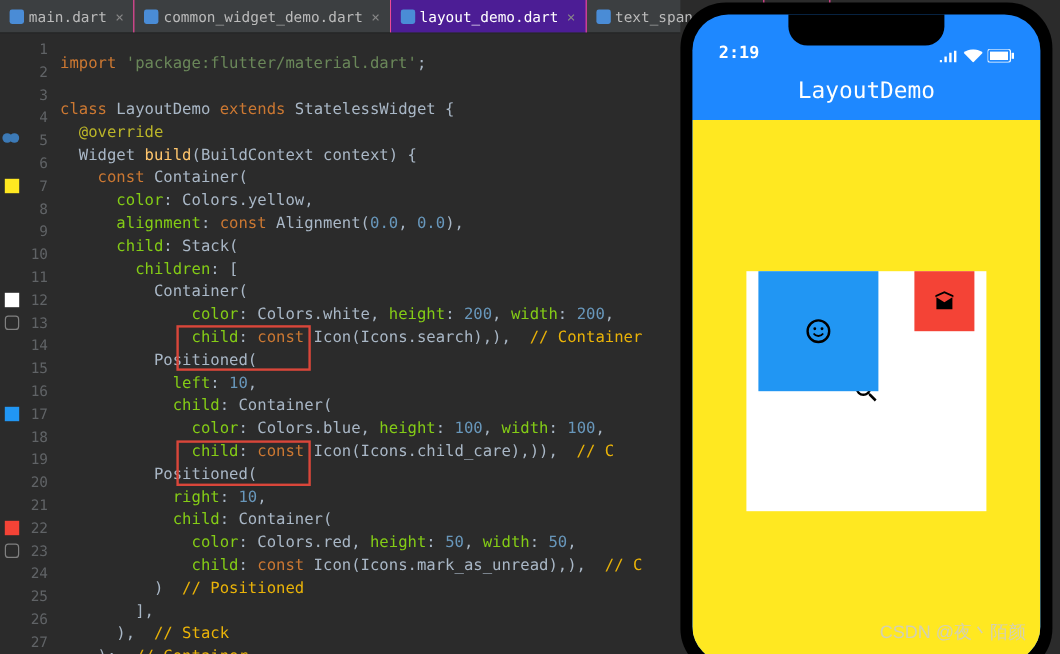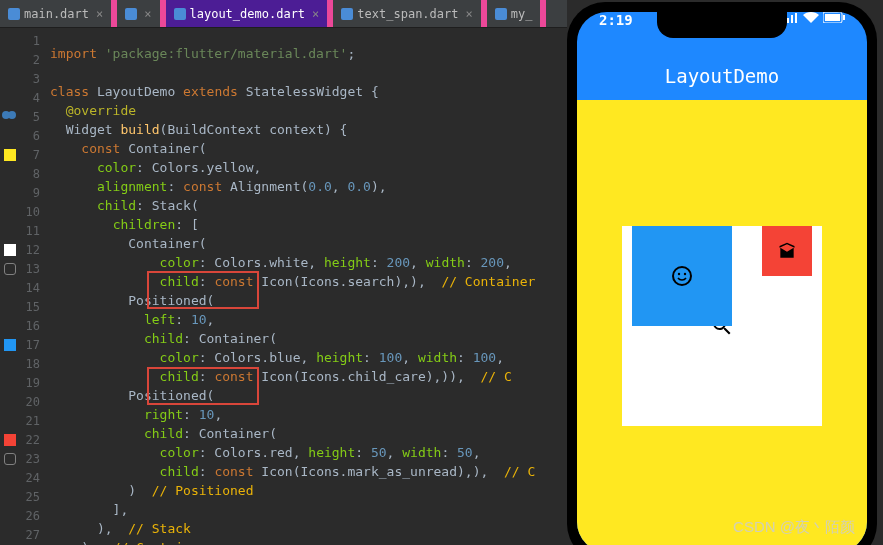--- a/index.html
+++ b/index.html
@@ -1,41 +1,41 @@
 <!DOCTYPE html>
 <html><head>
 <meta charset="utf-8">
 <style>
 *{margin:0;padding:0;box-sizing:border-box}
 body{background:#2b2b2b;font-family:Menlo,Consolas,monospace;font-size:13px;width:883px;height:545px;overflow:hidden;position:relative}
 .ide{display:flex;height:100%}
 .editor-pane{flex:1;display:flex;flex-direction:column;min-width:0}
 .tabs{display:flex;background:#3c3f41;height:28px;align-items:center;font-size:12px;color:#bbb;border-bottom:1px solid #1e1e1e}
-.tab{padding:0 8px;height:100%;display:flex;align-items:center;gap:4px;border-right:6px solid #ec4899;cursor:pointer;white-space:nowrap}
+.tab{padding:0 8px;height:100%;display:flex;align-items:center;gap:4px;border-right:1px solid #ec4899;cursor:pointer;white-space:nowrap}
 .tab.active{background:#4c1d95;color:#fff}
 .tab-icon{width:12px;height:12px;background:#4a8cd6;border-radius:2px;display:inline-block}
 .tab-close{color:#888;margin-left:3px}
 .code-area{flex:1;display:flex;overflow:hidden}
 .gutter{width:50px;background:#2b2b2b;color:#606366;text-align:right;padding:4px 10px 4px 0;line-height:19px;font-size:12px;position:relative}
 .gutter-mark{position:absolute;left:4px;width:12px;height:12px}
 .code{flex:1;padding:16px 0;line-height:19px;color:#a9b7c6;white-space:pre;overflow:hidden}
 .kw{color:#cc7832}
 .str{color:#6a8759}
 .ann{color:#bbb529}
 .param{color:#84cc16}
 .num{color:#6897bb}
 .com{color:#eab308}
 .fn{color:#ffc66d}
 .it{}
 .box1{position:absolute;border:2px solid #d9463a;left:147px;top:271px;width:112px;height:38px}
 .box2{position:absolute;border:2px solid #d9463a;left:147px;top:367px;width:112px;height:38px}
 .phone{width:310px;background:#000;border-radius:38px;margin:2px 6px 0 0;padding:10px;position:relative;flex-shrink:0;height:560px}
 .notch{position:absolute;top:10px;left:50%;transform:translateX(-50%);width:130px;height:26px;background:#000;border-radius:0 0 16px 16px;z-index:5}
 .screen{background:#1e88ff;border-radius:30px;height:100%;overflow:hidden;position:relative}
-.statusbar{height:40px;display:flex;justify-content:space-between;align-items:flex-start;padding:0 22px;color:#fff;font-size:14px;font-weight:600}
+.statusbar{height:40px;display:flex;justify-content:space-between;align-items:flex-end;padding:0 22px;color:#fff;font-size:14px;font-weight:600}
 .sb-right{display:flex;gap:4px;align-items:center}
 .appbar{height:48px;display:flex;align-items:center;justify-content:center;color:#fff;font-size:19px}
 .app-body{background:#ffe821;height:calc(100% - 88px);position:relative}
 .stack{position:absolute;left:50%;top:50%;transform:translate(-50%,-50%);width:200px;height:200px}
 .c-white{width:200px;height:200px;background:#fff;display:flex;align-items:center;justify-content:center;position:absolute}
 .c-blue{width:100px;height:100px;background:#2196f3;display:flex;align-items:center;justify-content:center;position:absolute;left:10px;top:0}
 .c-red{width:50px;height:50px;background:#f44336;display:flex;align-items:center;justify-content:center;position:absolute;right:10px;top:0}
 .mat-icon{font-size:22px;color:#000}
 .watermark{position:absolute;right:28px;bottom:8px;color:#ccc;font-size:15px;opacity:.85;font-family:sans-serif}
 </style>
@@ -45,20 +45,21 @@
 <div class="ide">
   <div class="editor-pane">
     <div class="tabs">
       <div class="tab">
           <span class="tab-icon"></span>
           <span>main.dart</span>
           <span class="tab-close">×</span>
         </div>
       <div class="tab">
           <span class="tab-icon"></span>
+          <span>common_widget_demo.dart</span>
           <span class="tab-close">×</span>
         </div>
       <div class="tab active">
           <span class="tab-icon"></span>
           <span>layout_demo.dart</span>
           <span class="tab-close">×</span>
         </div>
       <div class="tab">
           <span class="tab-icon"></span>
           <span>text_span.dart</span>

